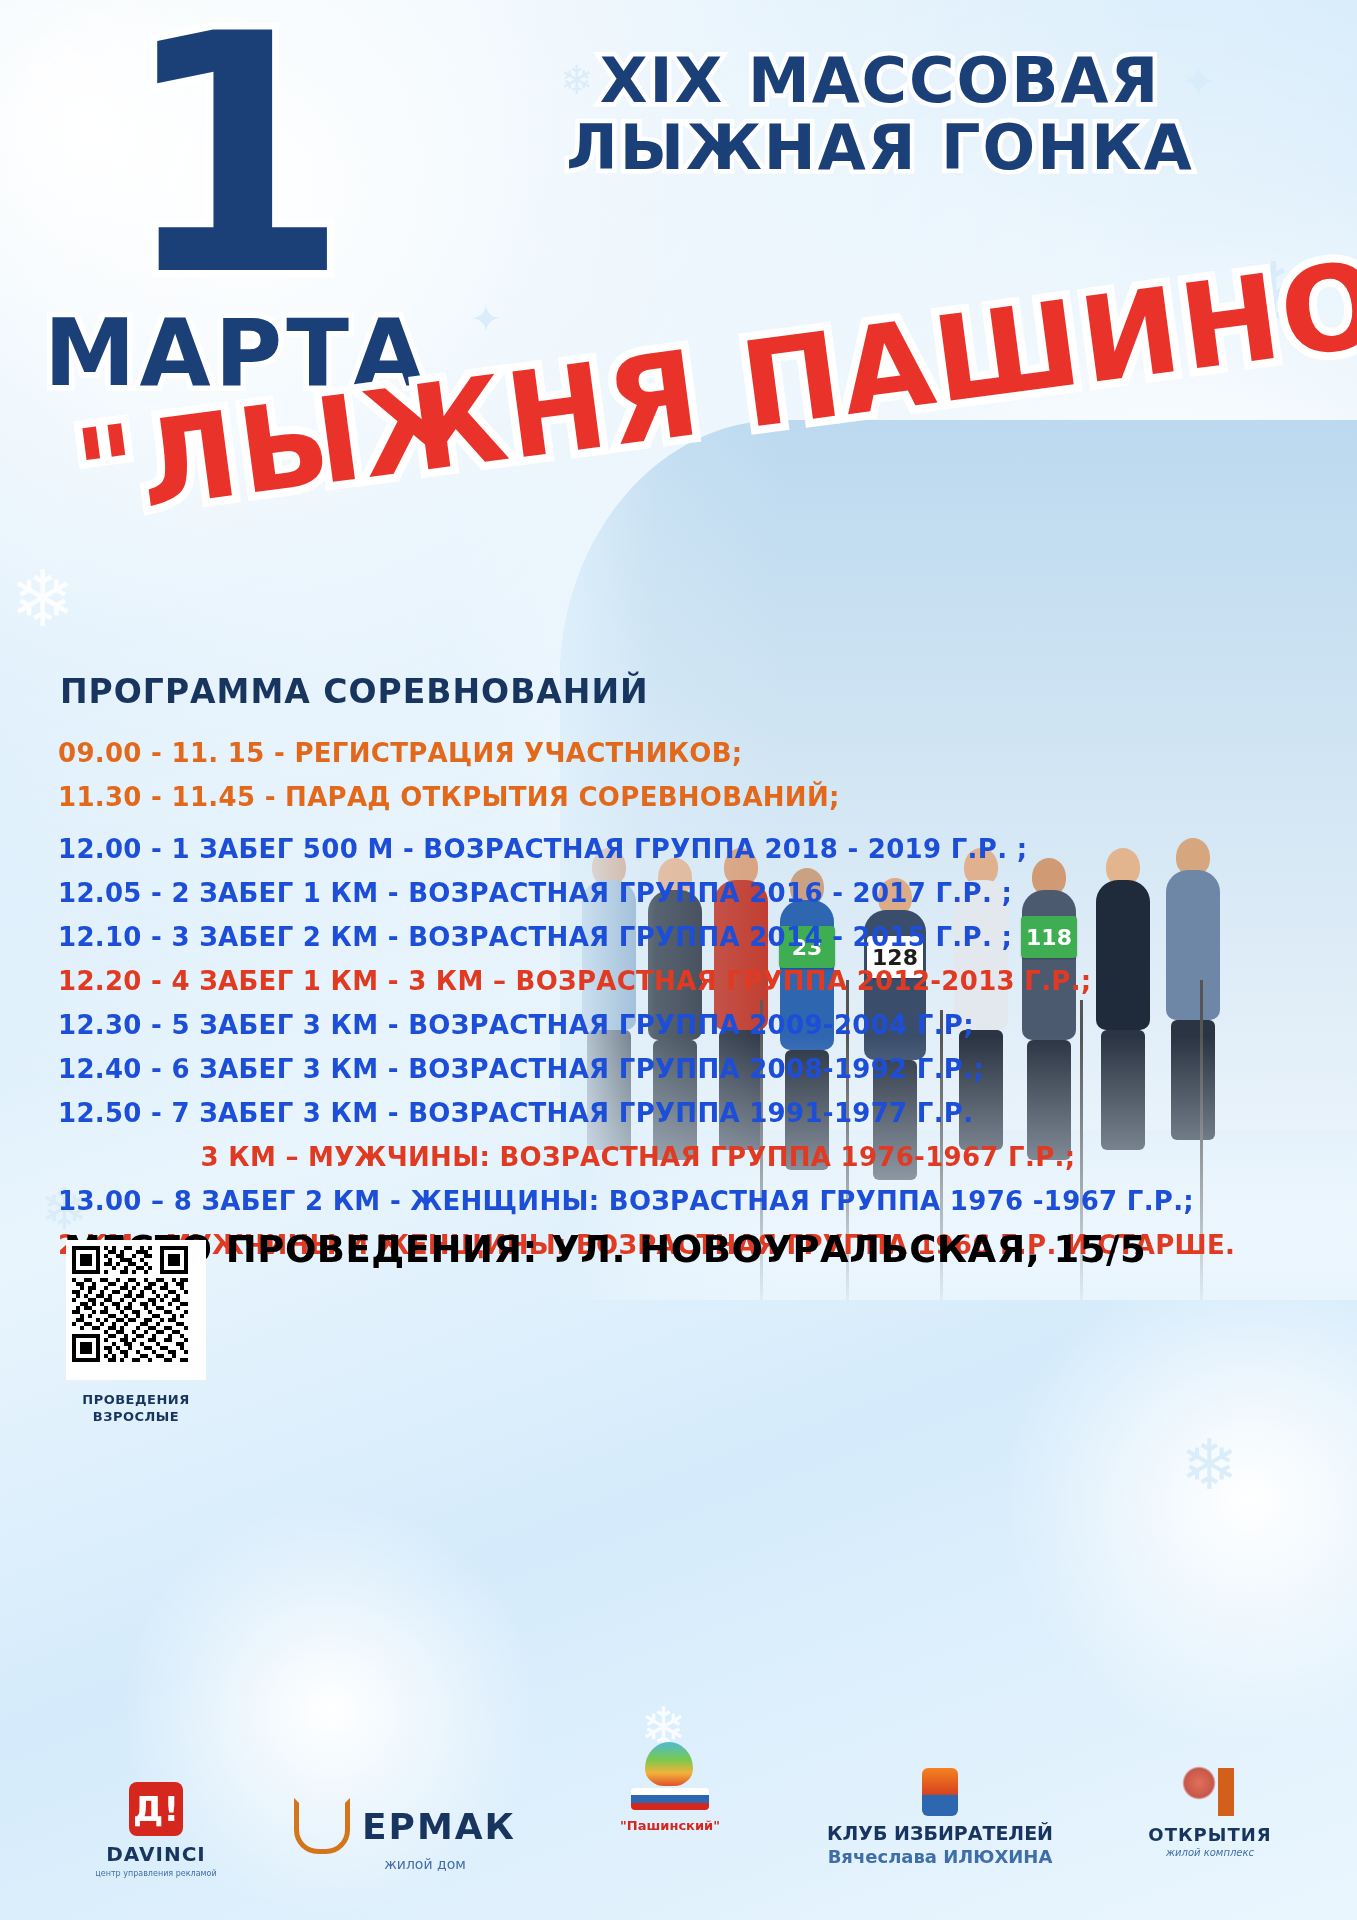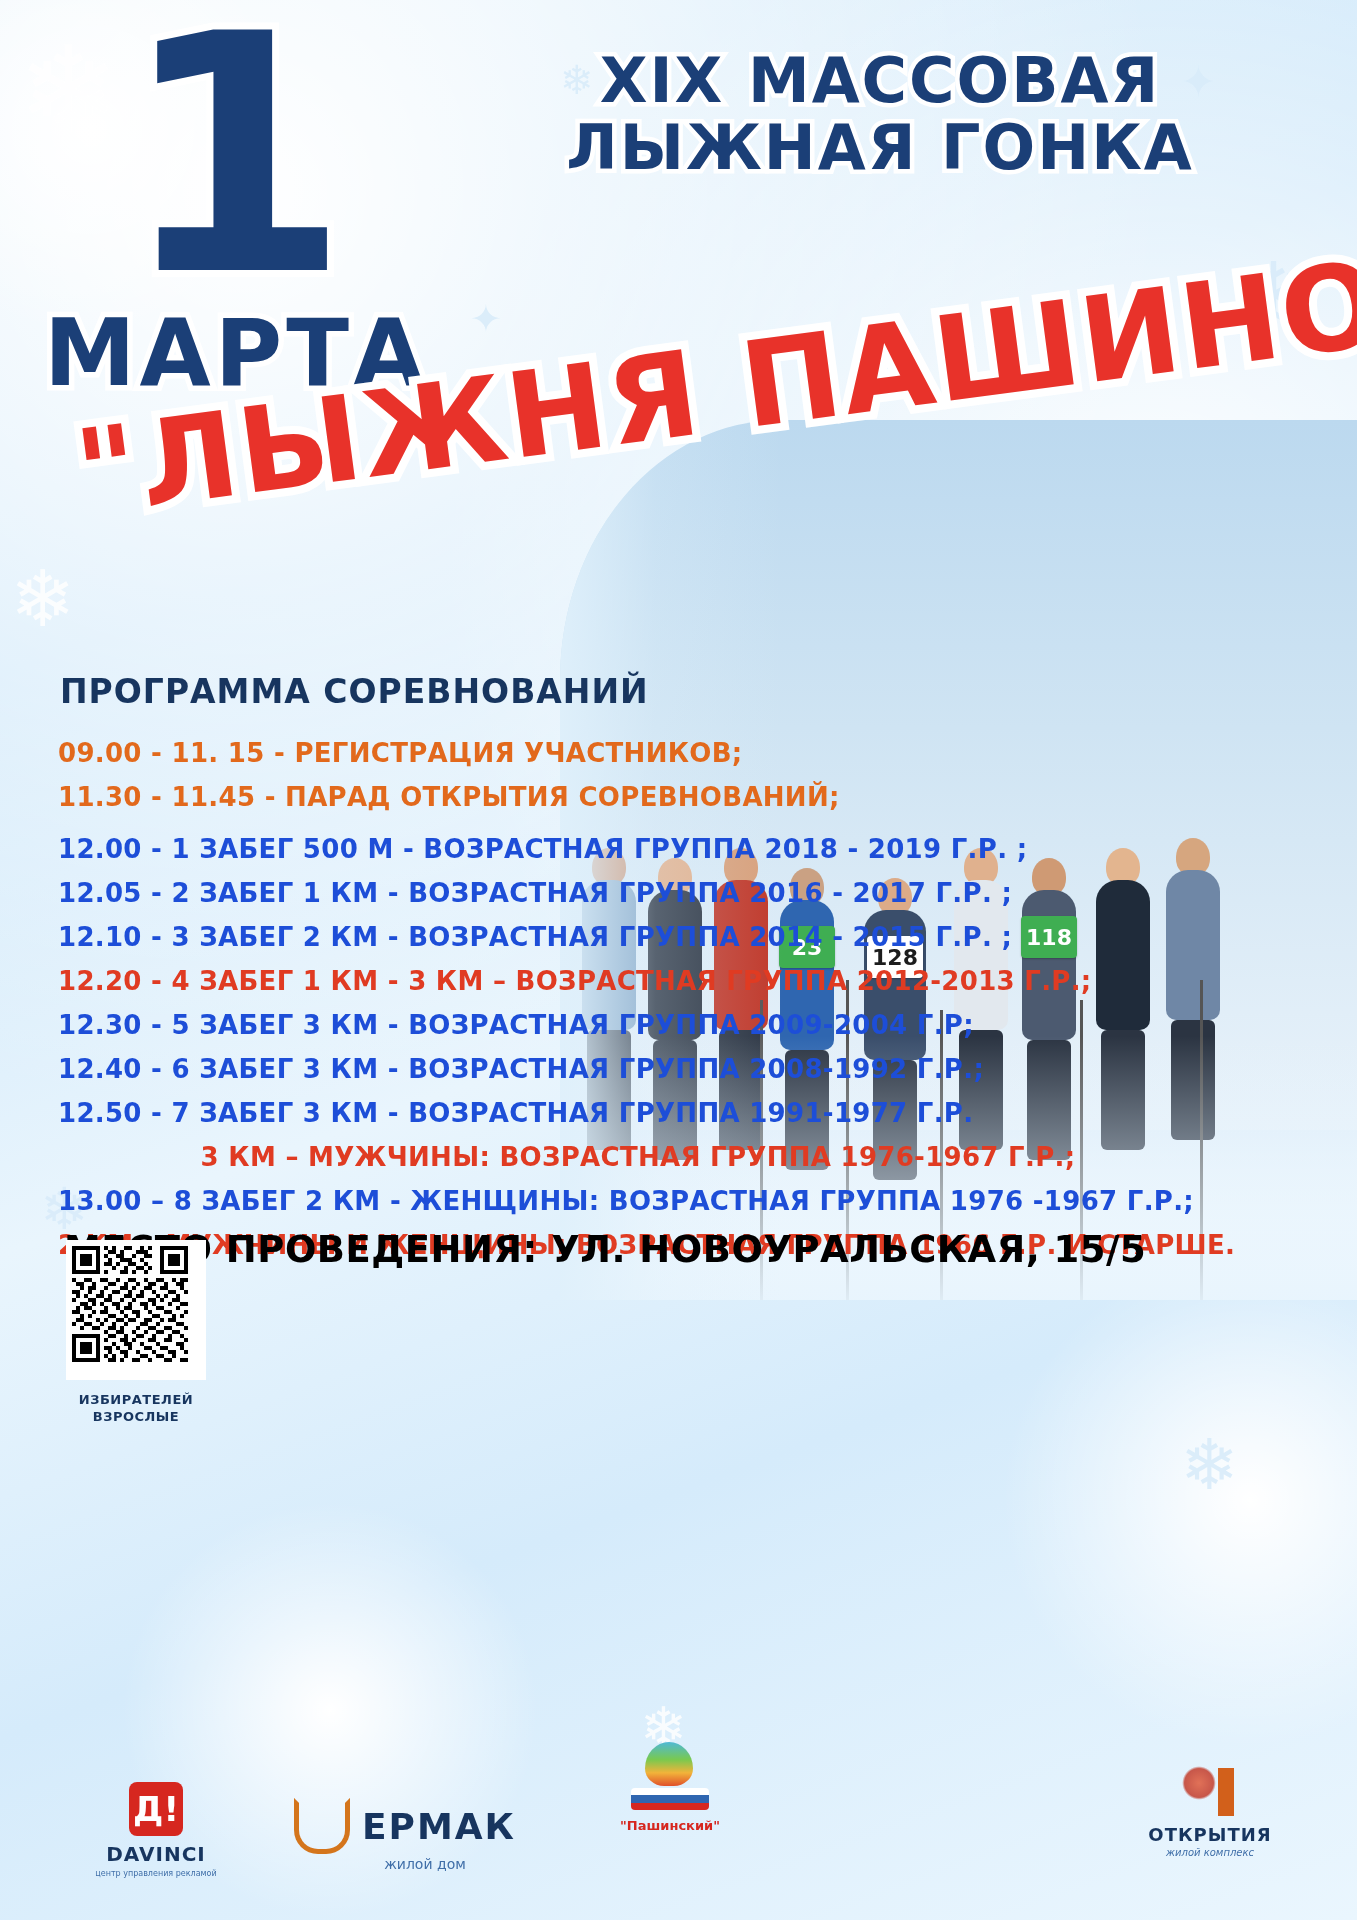--- a/index.html
+++ b/index.html
@@ -462,21 +462,21 @@
           <rect x="9" y="28" width="2" height="1"></rect>
             <rect x="12" y="28" width="1" height="1"></rect>
             <rect x="15" y="28" width="2" height="1"></rect>
           <rect x="19" y="28" width="1" height="1"></rect>
             <rect x="23" y="28" width="2" height="1"></rect>
             <rect x="27" y="28" width="2" height="1"></rect>
         </g>
       </svg>
     </div>
     <div class="qr-cap">
-      <div>ИЗБИРАТЕЛЕЙ</div>
+      <div>ПРОВЕДЕНИЯ</div>
       <div>ВЗРОСЛЫЕ</div>
     </div>
   </div>
 
   <div class="sponsors">
 
     <div class="sp" style="left:76px;top:20px;width:160px;">
       <div class="davinci-badge">Д!</div>
       <div class="nm" style="font-size:20px;margin-top:6px;letter-spacing:1px;">DAVINCI</div>
       <div class="sub" style="font-size:8px;margin-top:3px;">центр управления рекламой</div>
@@ -491,20 +491,25 @@
     </div>
 
     <div class="sp" style="left:590px;top:-20px;width:160px;">
       <div class="pash-logo">
         <div class="flame"></div>
           <div class="ribbon"></div>
       </div>
       <div class="nm" style="font-size:13px;color:#d6271f;margin-top:2px;">"Пашинский"</div>
     </div>
 
+    <div class="sp" style="left:790px;top:6px;width:300px;">
+      <div class="torch"></div>
+      <div class="nm" style="font-size:19px;margin-top:6px;">КЛУБ ИЗБИРАТЕЛЕЙ</div>
+      <div class="sub" style="font-size:18px;font-weight:bold;margin-top:2px;">Вячеслава ИЛЮХИНА</div>
+    </div>
 
     <div class="sp" style="left:1120px;top:2px;width:180px;">
       <div class="tree-logo">
         <div class="crown"></div>
           <div class="trunk"></div>
       </div>
       <div class="nm" style="font-size:18px;margin-top:4px;letter-spacing:1px;">ОТКРЫТИЯ</div>
       <div class="sub" style="font-size:10px;margin-top:2px;font-style:italic;">жилой комплекс</div>
     </div>
 

